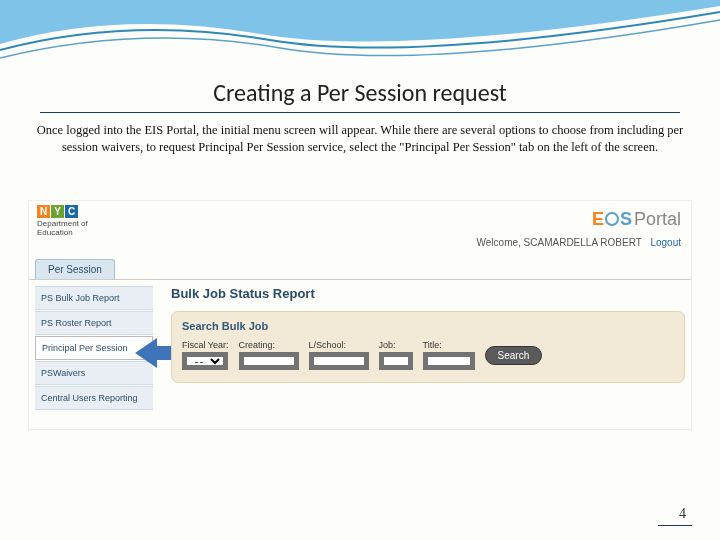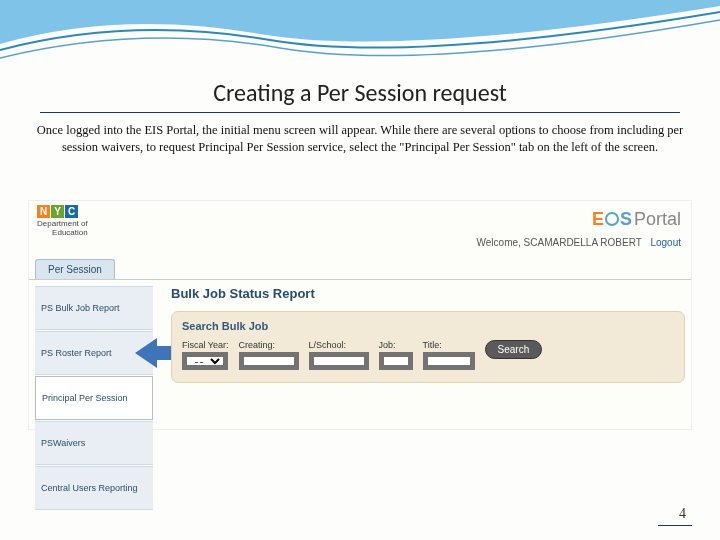--- a/index.html
+++ b/index.html
@@ -7,40 +7,40 @@
   .slide { position: relative; width: 720px; height: 540px; overflow: hidden; }
   .wave { position: absolute; top: 0; left: 0; width: 720px; height: 80px; pointer-events:none; }
   .title { position: absolute; top: 78px; left: 0; width: 720px; text-align: center; font-family: "Calibri","Helvetica Neue",sans-serif; font-size: 24px; color: #222; }
   .title-underline { position: absolute; top: 112px; left: 40px; width: 640px; height: 1px; background: #1a3a5c; }
   .instruction { position: absolute; top: 122px; left: 30px; width: 660px; text-align: center; font-family: Georgia, serif; font-size: 12.5px; font-weight: normal; color: #111; line-height: 1.35; }
   .screenshot { position: absolute; top: 200px; left: 28px; width: 664px; height: 230px; background: #fdfdfa; border: 1px solid #eee; font-family: Arial, Helvetica, sans-serif; }
   .ss-header { position: relative; width: 100%; height: 52px; }
   .nyc-logo { position: absolute; left: 8px; top: 4px; }
   .nyc-blocks { display: flex; gap: 1px; }
   .nyc-blocks span { display: inline-block; width: 13px; height: 13px; color: #fff; text-align: center; font: bold 10px/13px Arial; }
-  .nyc-label { font: 8px/1.1 Arial; color: #444; margin-top: 2px; text-align: right; }
+  .nyc-label { font: 8px/1.1 Arial; color: #444; margin-top: 2px; }
   .portal-logo { position: absolute; right: 10px; top: 8px; font: bold 18px Arial; }
   .portal-logo .e { color: #ff7f1a; }
   .portal-logo .ring { display: inline-block; width: 14px; height: 14px; border: 2px solid #5aa0c8; border-radius: 50%; vertical-align: -1px; margin: 0 1px; }
   .portal-logo .s { color: #5aa0c8; }
   .portal-logo .portal { color: #888; font-weight: normal; margin-left: 2px; }
   .welcome { position: absolute; right: 10px; top: 36px; font: 10px Arial; color: #555; }
   .welcome a { color: #2266aa; text-decoration: none; margin-left: 6px; }
   .ss-tabbar { position: absolute; top: 58px; left: 6px; }
   .tab { display: inline-block; background: #d9e6ef; border: 1px solid #a6c0d4; border-bottom: none; padding: 4px 12px; font: 10px Arial; color: #2a4d6a; border-radius: 3px 3px 0 0; }
   .ss-body { position: absolute; top: 78px; left: 0; right: 0; bottom: 0; border-top: 1px solid #ccc; }
   .sidebar { position: absolute; left: 6px; top: 6px; width: 118px; }
-  .sidebar .item { background: #e8eef3; border-top: 1px solid #cfdbe4; border-bottom: 1px solid #cfdbe4; padding: 16px 6px; font: 9px Arial; color: #2a4d6a; margin-bottom: 1px; cursor: pointer; }
+  .sidebar .item { background: #e8eef3; border-top: 1px solid #cfdbe4; border-bottom: 1px solid #cfdbe4; padding: 6px 6px; font: 9px Arial; color: #2a4d6a; margin-bottom: 1px; cursor: pointer; }
   .sidebar .item.highlight { background: #fff; border: 1px solid #bbb; position: relative; }
   .arrow { position: absolute; left: 100px; top: 52px; width: 46px; height: 30px; pointer-events:none; }
   .main { position: absolute; left: 142px; top: 6px; right: 6px; }
   .panel-title { font: bold 13px Arial; color: #2a4d6a; margin-bottom: 10px; }
   .search-panel { background: #f2ead6; border: 1px solid #e0d4b0; border-radius: 7px; padding: 8px 10px 12px 10px; }
   .search-title { font: bold 11px Arial; color: #33597a; margin-bottom: 8px; }
-  .search-row { display: flex; align-items: flex-start; gap: 10px; }
+  .search-row { display: flex; align-items: center; gap: 10px; }
   .field { display: flex; flex-direction: column; font: 9px Arial; color: #333; }
   .field label { margin-bottom: 2px; }
   .field select, .field input { font: 9px Arial; padding: 2px 3px; border: 5px solid #737373; background: #fff; height: 18px; }
   .field .sel-year { width: 46px; }
   .field .sel-cfn { width: 150px; }
   .field .inp-loc { width: 60px; }
   .field .inp-lsch { width: 60px; }
   .field .inp-job { width: 34px; }
   .field .inp-title { width: 52px; }
   .search-btn { background: #5a5a5a; color: #fff; border: 1px solid #333; border-radius: 10px; padding: 3px 12px; font: 10px Arial; cursor: pointer; }

